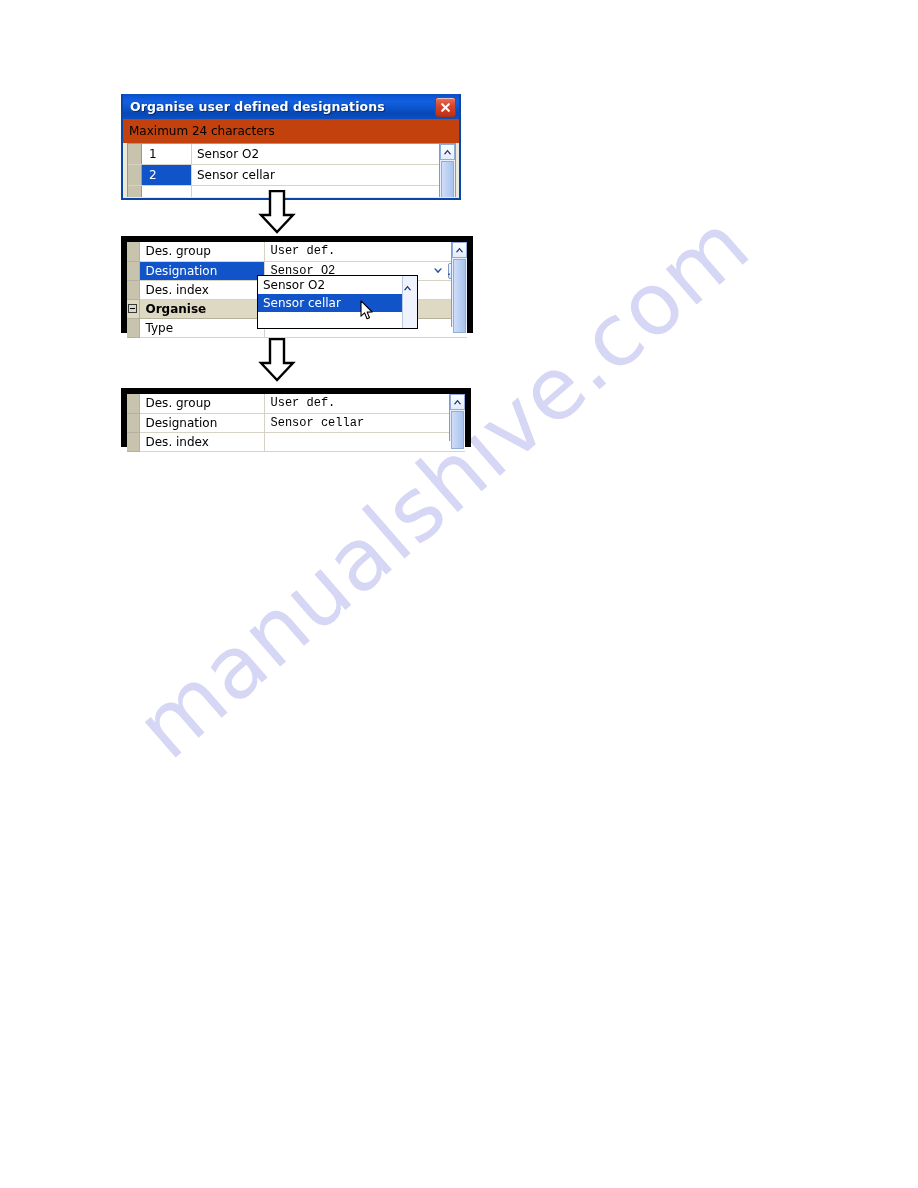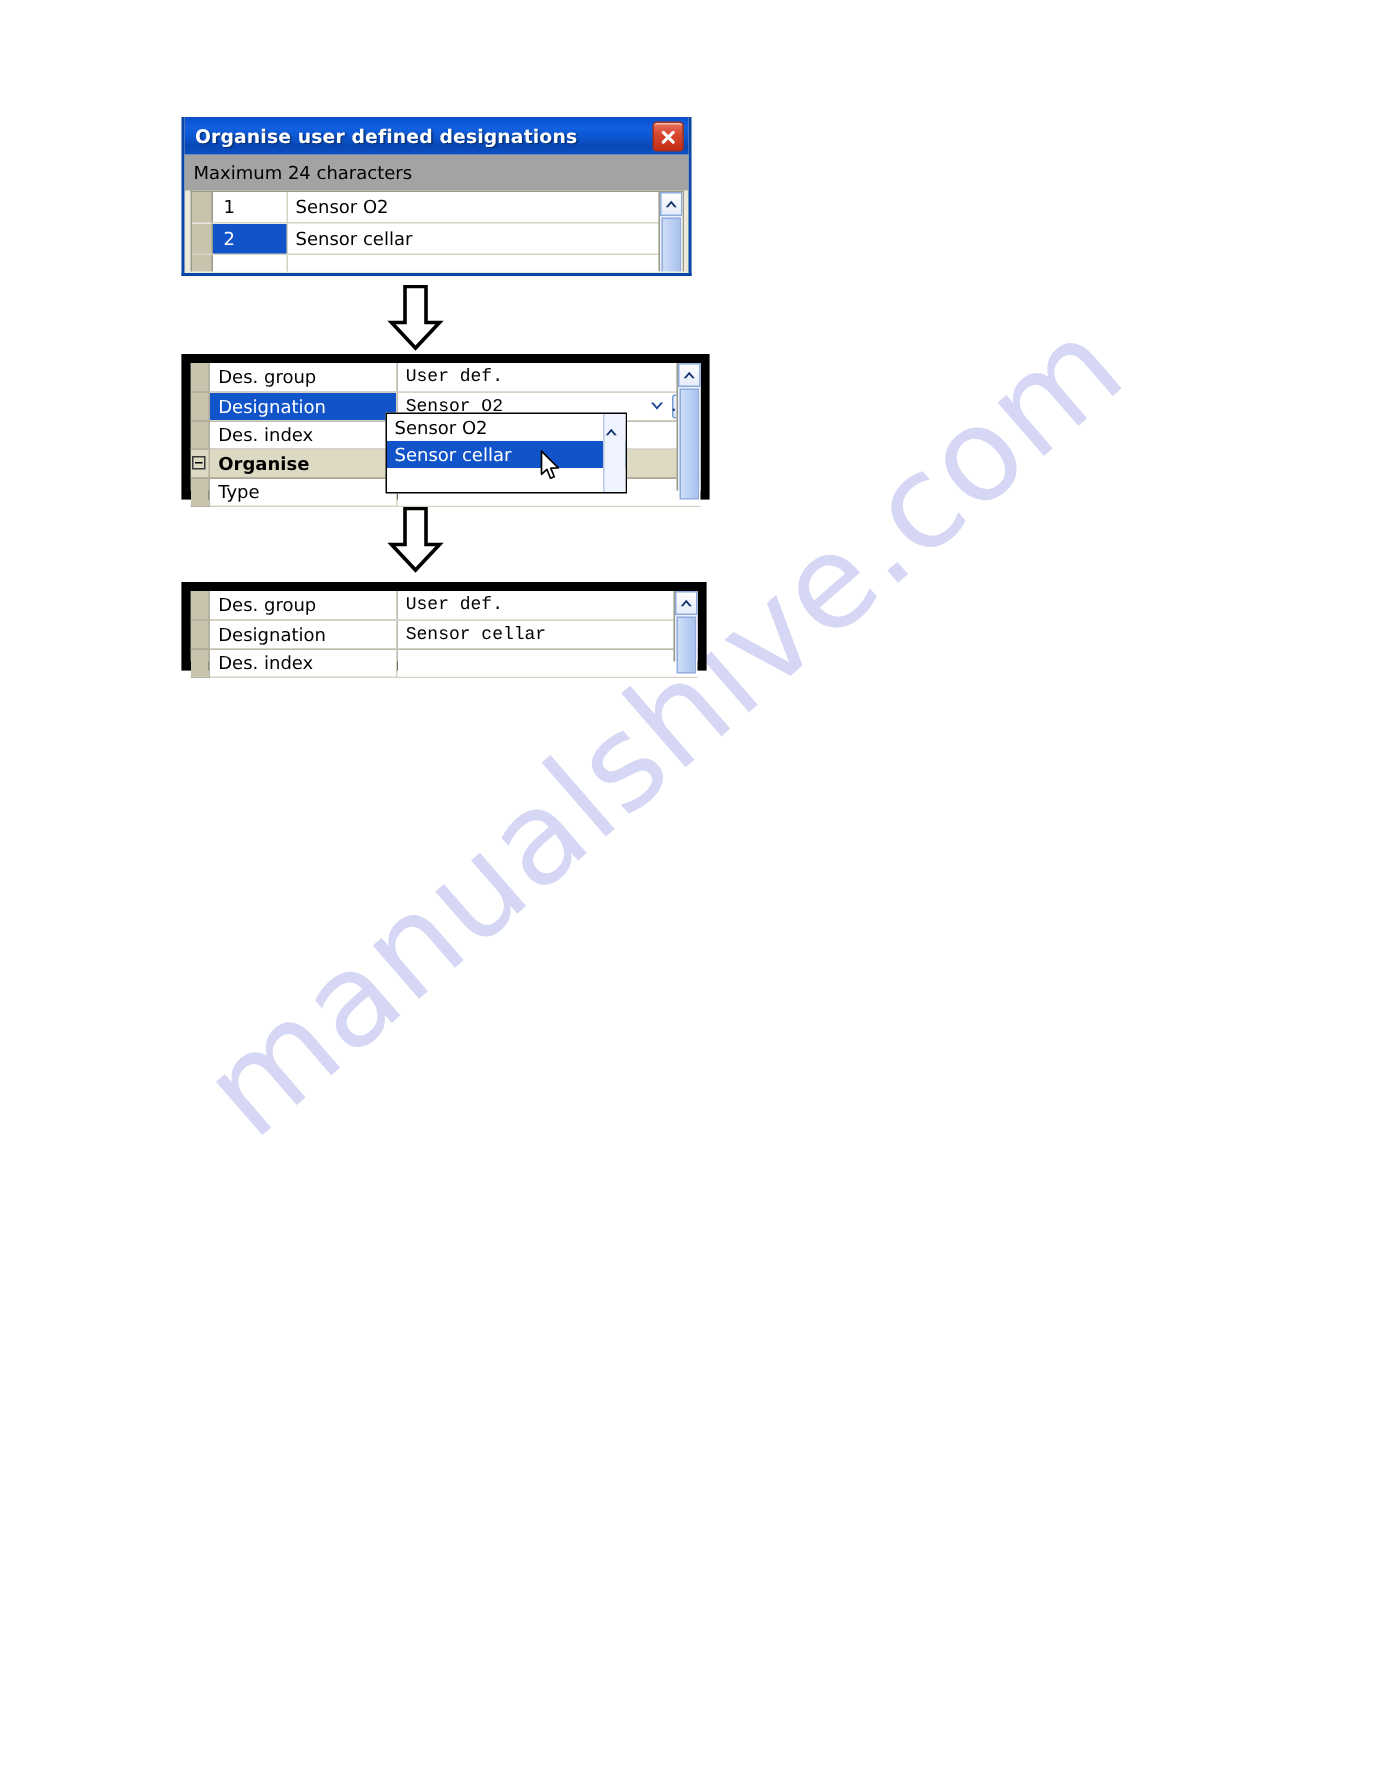--- a/index.html
+++ b/index.html
@@ -44,21 +44,21 @@
   .panel {
     position: absolute;
     z-index: 2;
     background: #ffffff;
     box-sizing: border-box;
   }
 
   
   #dialog-organise {
     left: 121px;
-    top: 78px;
+    top: 94px;
     width: 340px;
     height: 106px;
     border: 2px solid #0a46a8;
     border-top: none;
     border-radius: 0 0 0 0;
     background: #ece9d8;
     overflow: hidden;
   }
   #dialog-titlebar {
     position: relative;
@@ -98,21 +98,21 @@
     box-shadow: inset 0 1px 0 rgba(255,255,255,0.55);
     display: flex;
     align-items: center;
     justify-content: center;
     cursor: pointer;
   }
   #dialog-close-button svg { display: block; }
 
   #dialog-subtitle-bar {
     height: 24px;
-    background: #a3a3a3;
+    background: #c2410c;
     display: flex;
     align-items: center;
     padding-left: 6px;
   }
   #dialog-subtitle-text {
     font-size: 12px;
     color: #000000;
     white-space: nowrap;
   }
 

